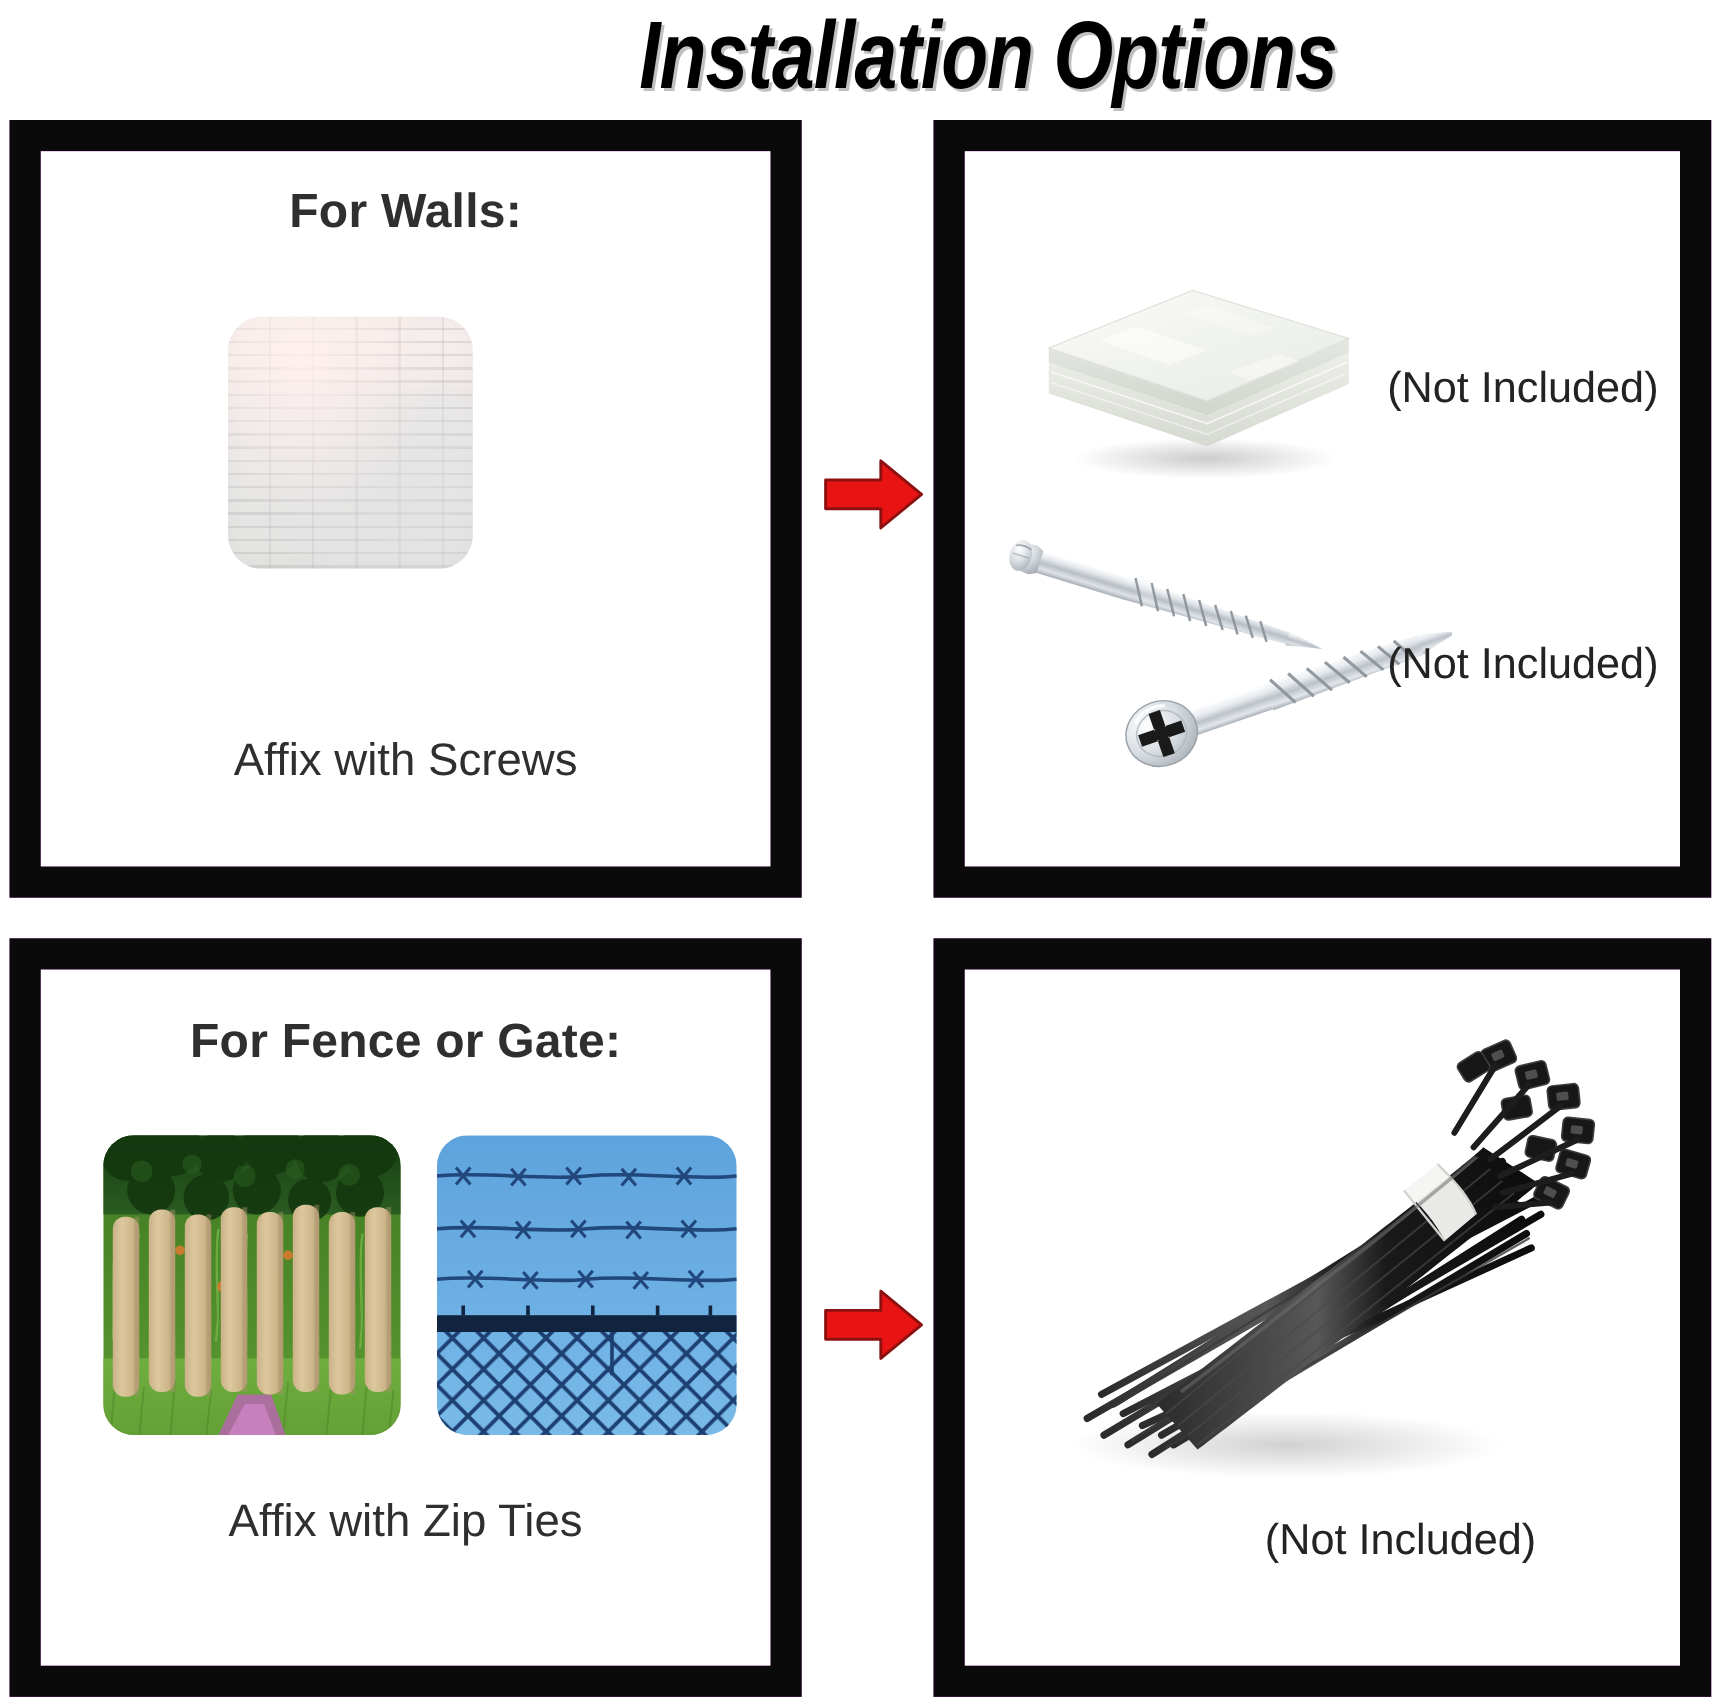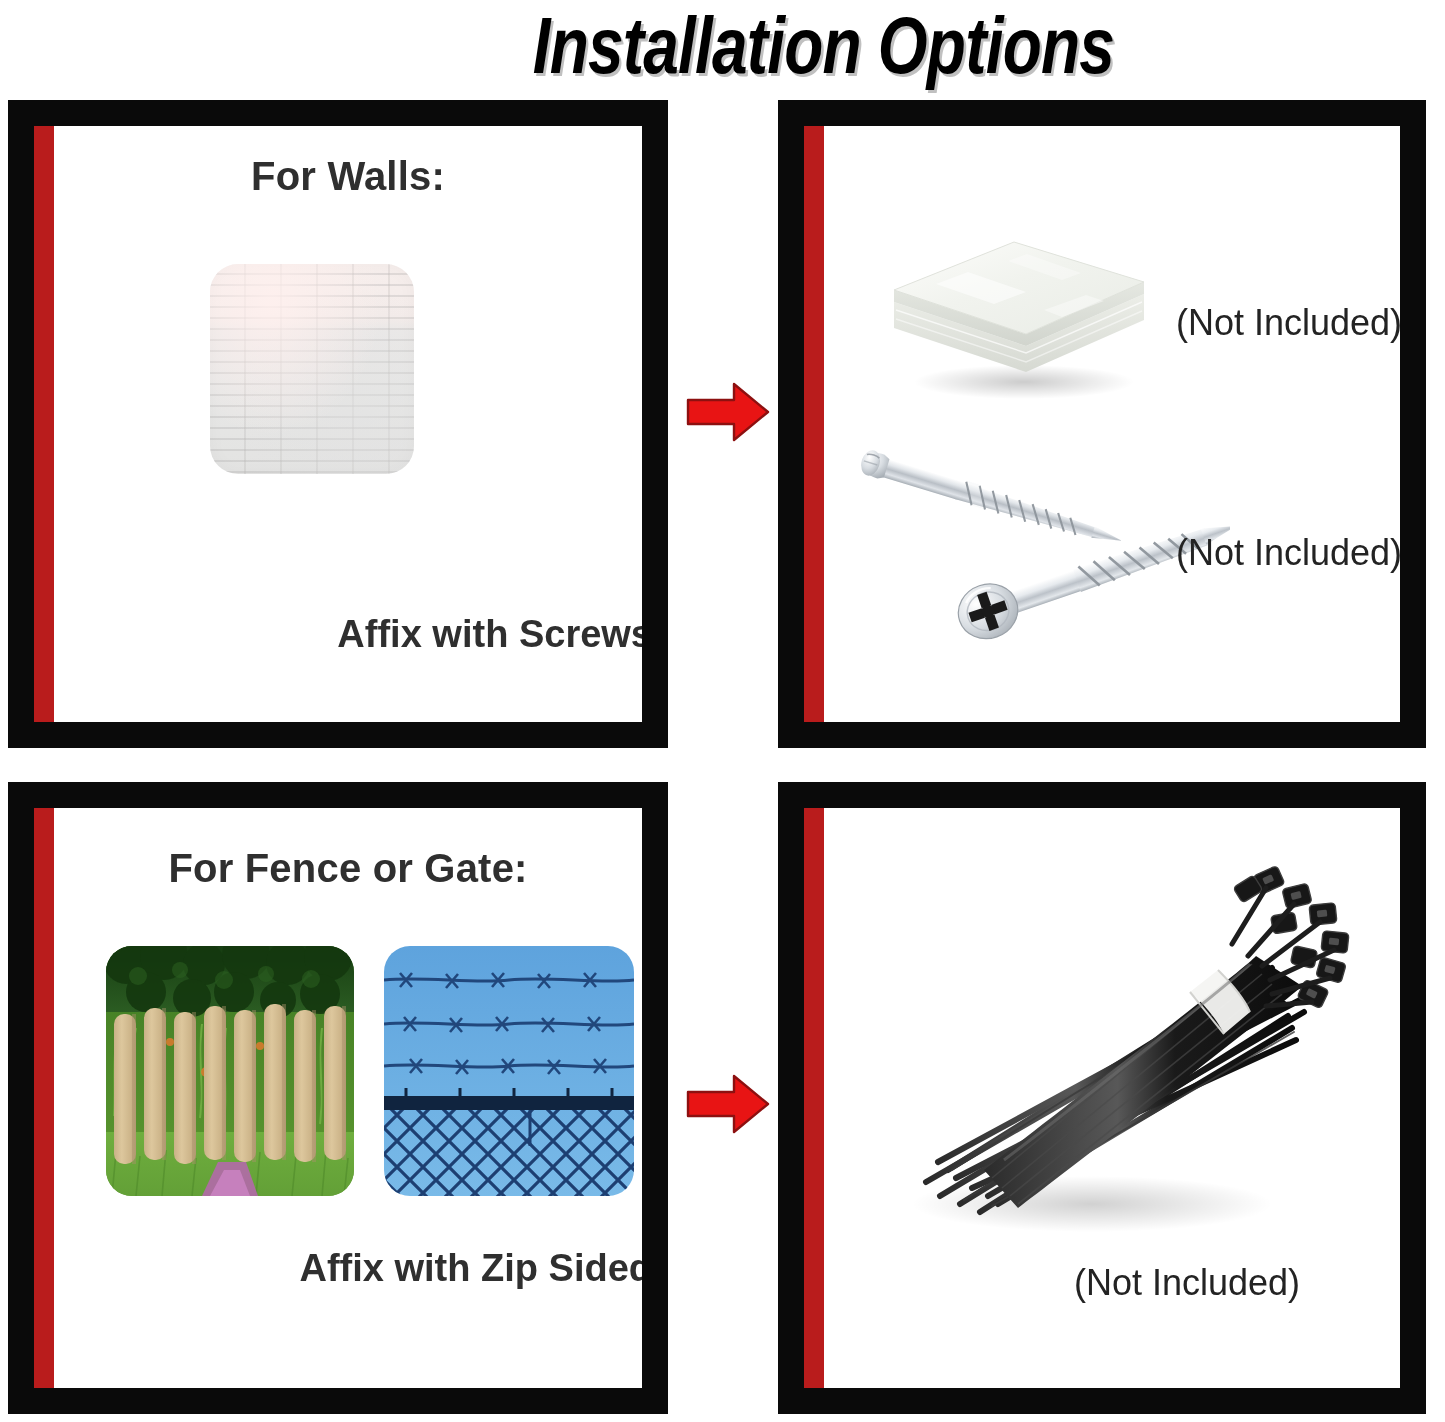--- a/index.html
+++ b/index.html
@@ -23,41 +23,40 @@
     white-space:nowrap;
     text-shadow:3px 3px 0 rgba(140,140,140,0.55);
   }
 
   
   .grid{
     position:absolute;left:0;top:92px;width:1445px;height:1330px;
   }
   .panel{
     position:absolute;
-    background:#b91c1c;
+    background:#a21caf;
     border:26px solid #0a0a0a;
     box-sizing:border-box;
-    padding-left:20px;
   }
   .panel-inner{
     position:relative;width:100%;height:100%;
     background:#ffffff;overflow:hidden;
   }
   #panel-walls        { left:8px;   top:8px;   width:660px; height:648px; }
   #panel-wall-hw      { left:778px; top:8px;   width:648px; height:648px; }
   #panel-fence        { left:8px;   top:690px; width:660px; height:632px; }
   #panel-fence-hw     { left:778px; top:690px; width:648px; height:632px; }
 
   .panel-heading{
     position:absolute;left:0;width:100%;text-align:center;
     font-weight:bold;font-size:40px;color:#2f2f2f;letter-spacing:0.2px;
   }
   .panel-caption{
-    position:absolute;left:10px;width:100%;text-align:right;
-    font-weight:bold;font-size:38px;color:#2f2f2f;line-height:52px;
+    position:absolute;left:0;width:100%;text-align:center;
+    font-weight:normal;font-size:38px;color:#2f2f2f;line-height:52px;
   }
   .ni-label{
     position:absolute;font-weight:normal;font-size:36px;color:#232323;
     white-space:nowrap;
   }
 
   
   .red-arrow{position:absolute;width:84px;height:64px;}
 
   
@@ -425,21 +424,21 @@
               <path d="M184 150 L184 142"></path>
             <path d="M228 150 L228 142"></path>
           </g>
 
           <rect x="0" y="164" width="250" height="86" fill="url(#mesh)"></rect>
           <path d="M146 164 L146 200" stroke="#1d3f72" stroke-width="3" fill="none"></path>
         </svg>
       </div>
 
       <div class="panel-caption" style="top:434px;">
-        <div>Affix with Zip Sided</div>
+        <div>Affix with Zip Ties</div>
       </div>
 
     </div>
   </div>
 
   <div class="red-arrow" style="left:686px;top:980px;">
     <svg viewBox="0 0 84 64" xmlns="http://www.w3.org/2000/svg">
       <path d="M2 20 L48 20 L48 4 L82 32 L48 60 L48 44 L2 44 Z" fill="#e81414" stroke="#8d1010" stroke-width="2.4" stroke-linejoin="round"></path>
     </svg>
   </div>

